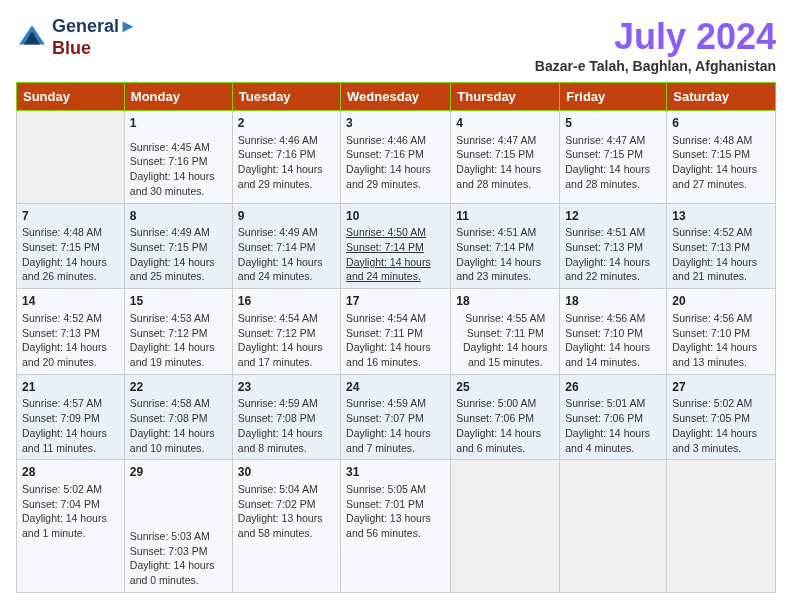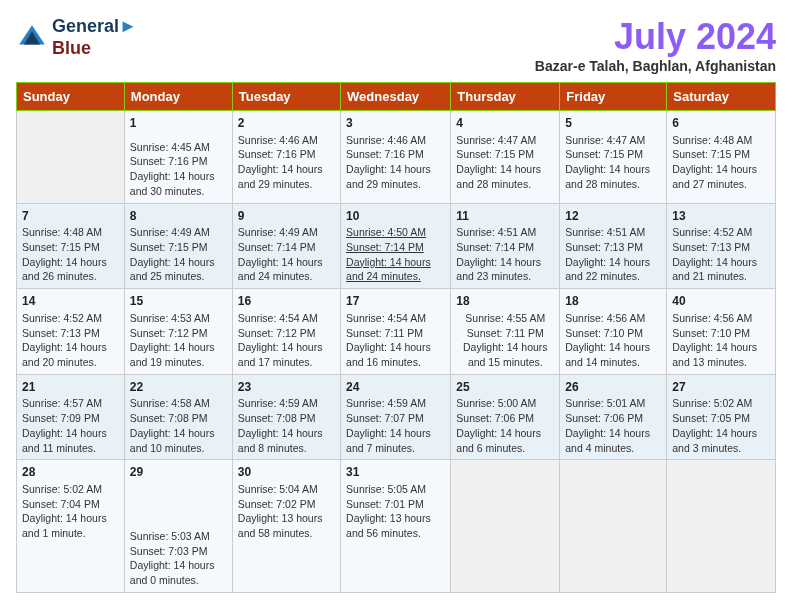--- a/index.html
+++ b/index.html
@@ -256,21 +256,21 @@
 and 15 minutes.</div>
         </td>
         <td>
           <div class="day-number">18</div>
           <div class="day-info" style="white-space: pre-line;">Sunrise: 4:56 AM
 Sunset: 7:10 PM
 Daylight: 14 hours
 and 14 minutes.</div>
         </td>
         <td>
-          <div class="day-number">40</div>
+          <div class="day-number">20</div>
           <div class="day-info" style="white-space: pre-line;">Sunrise: 4:56 AM
 Sunset: 7:10 PM
 Daylight: 14 hours
 and 13 minutes.</div>
         </td>
       </tr>
       <tr>
         <td>
           <div class="day-number">21</div>
           <div class="day-info" style="white-space: pre-line;">Sunrise: 4:57 AM

